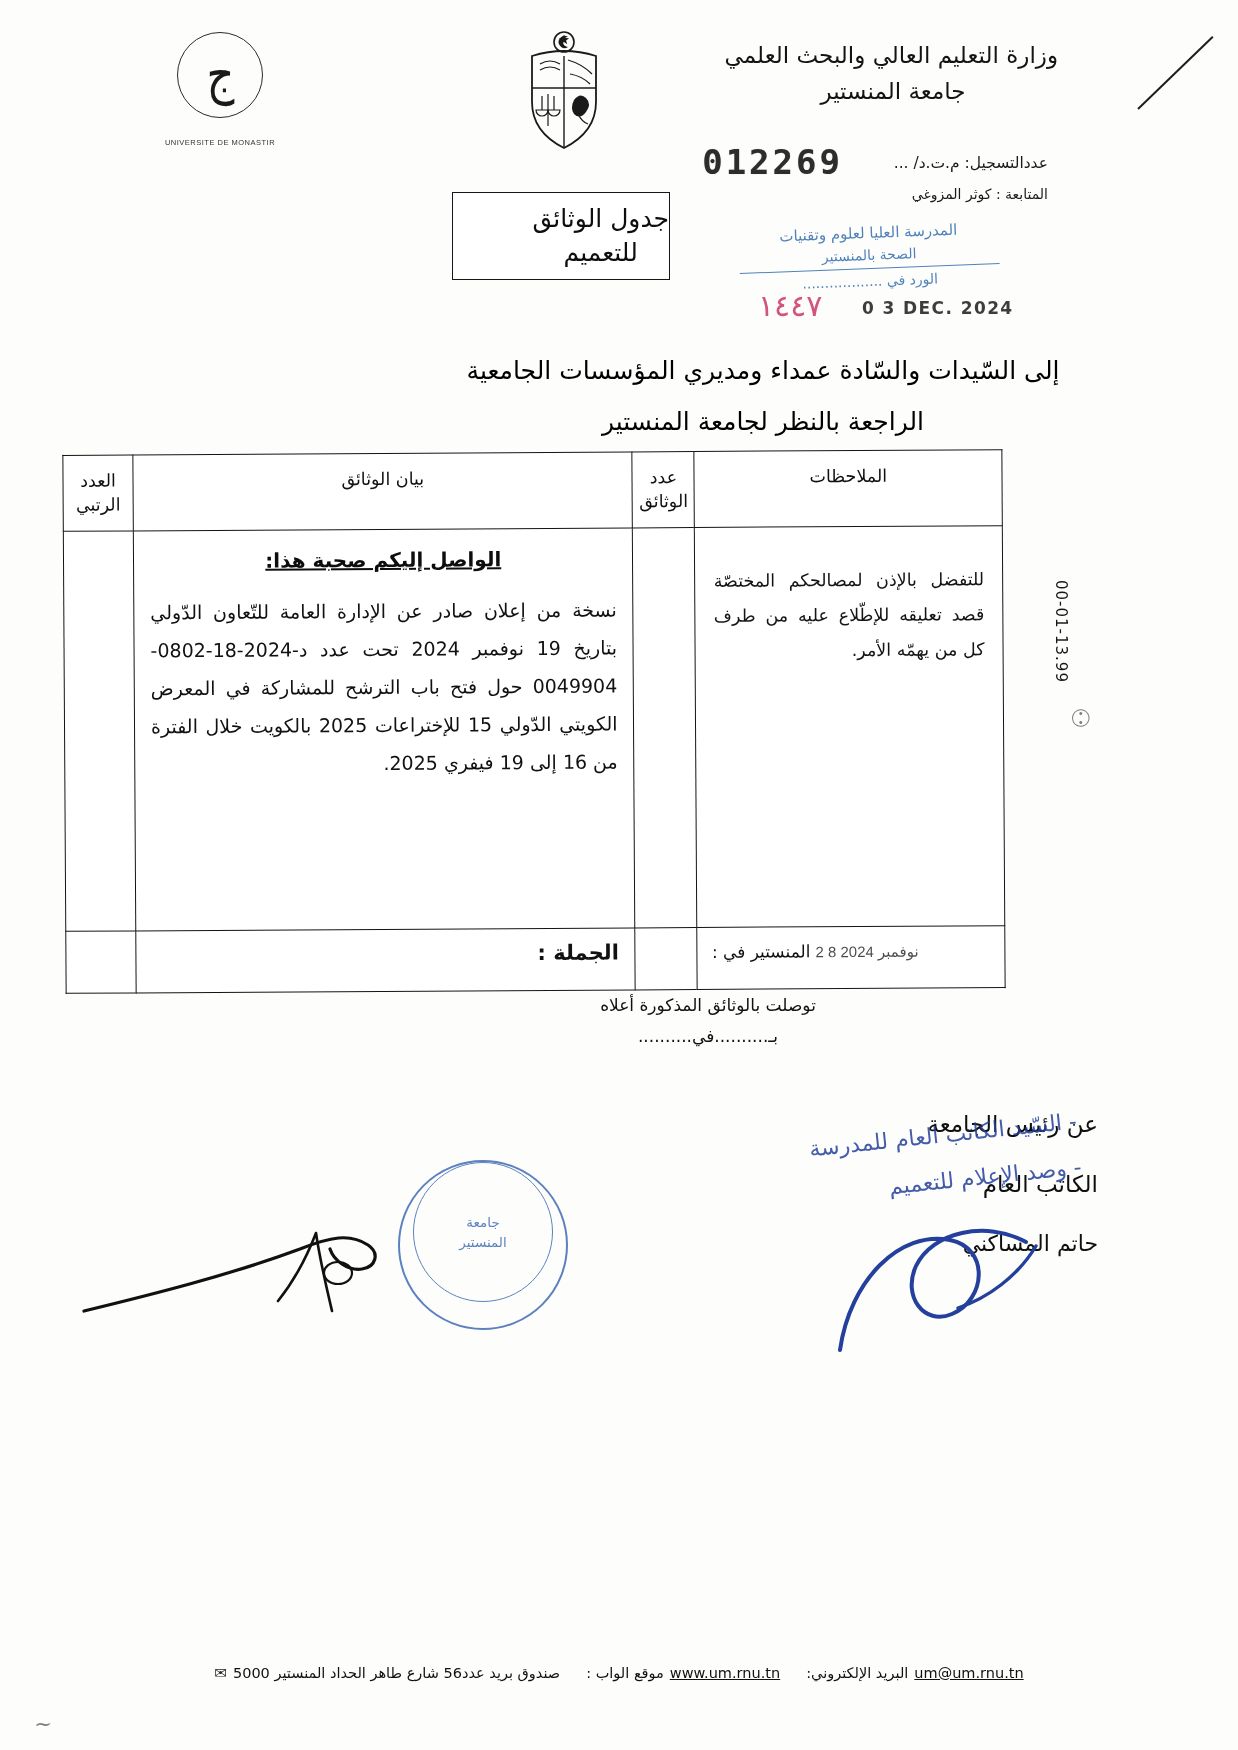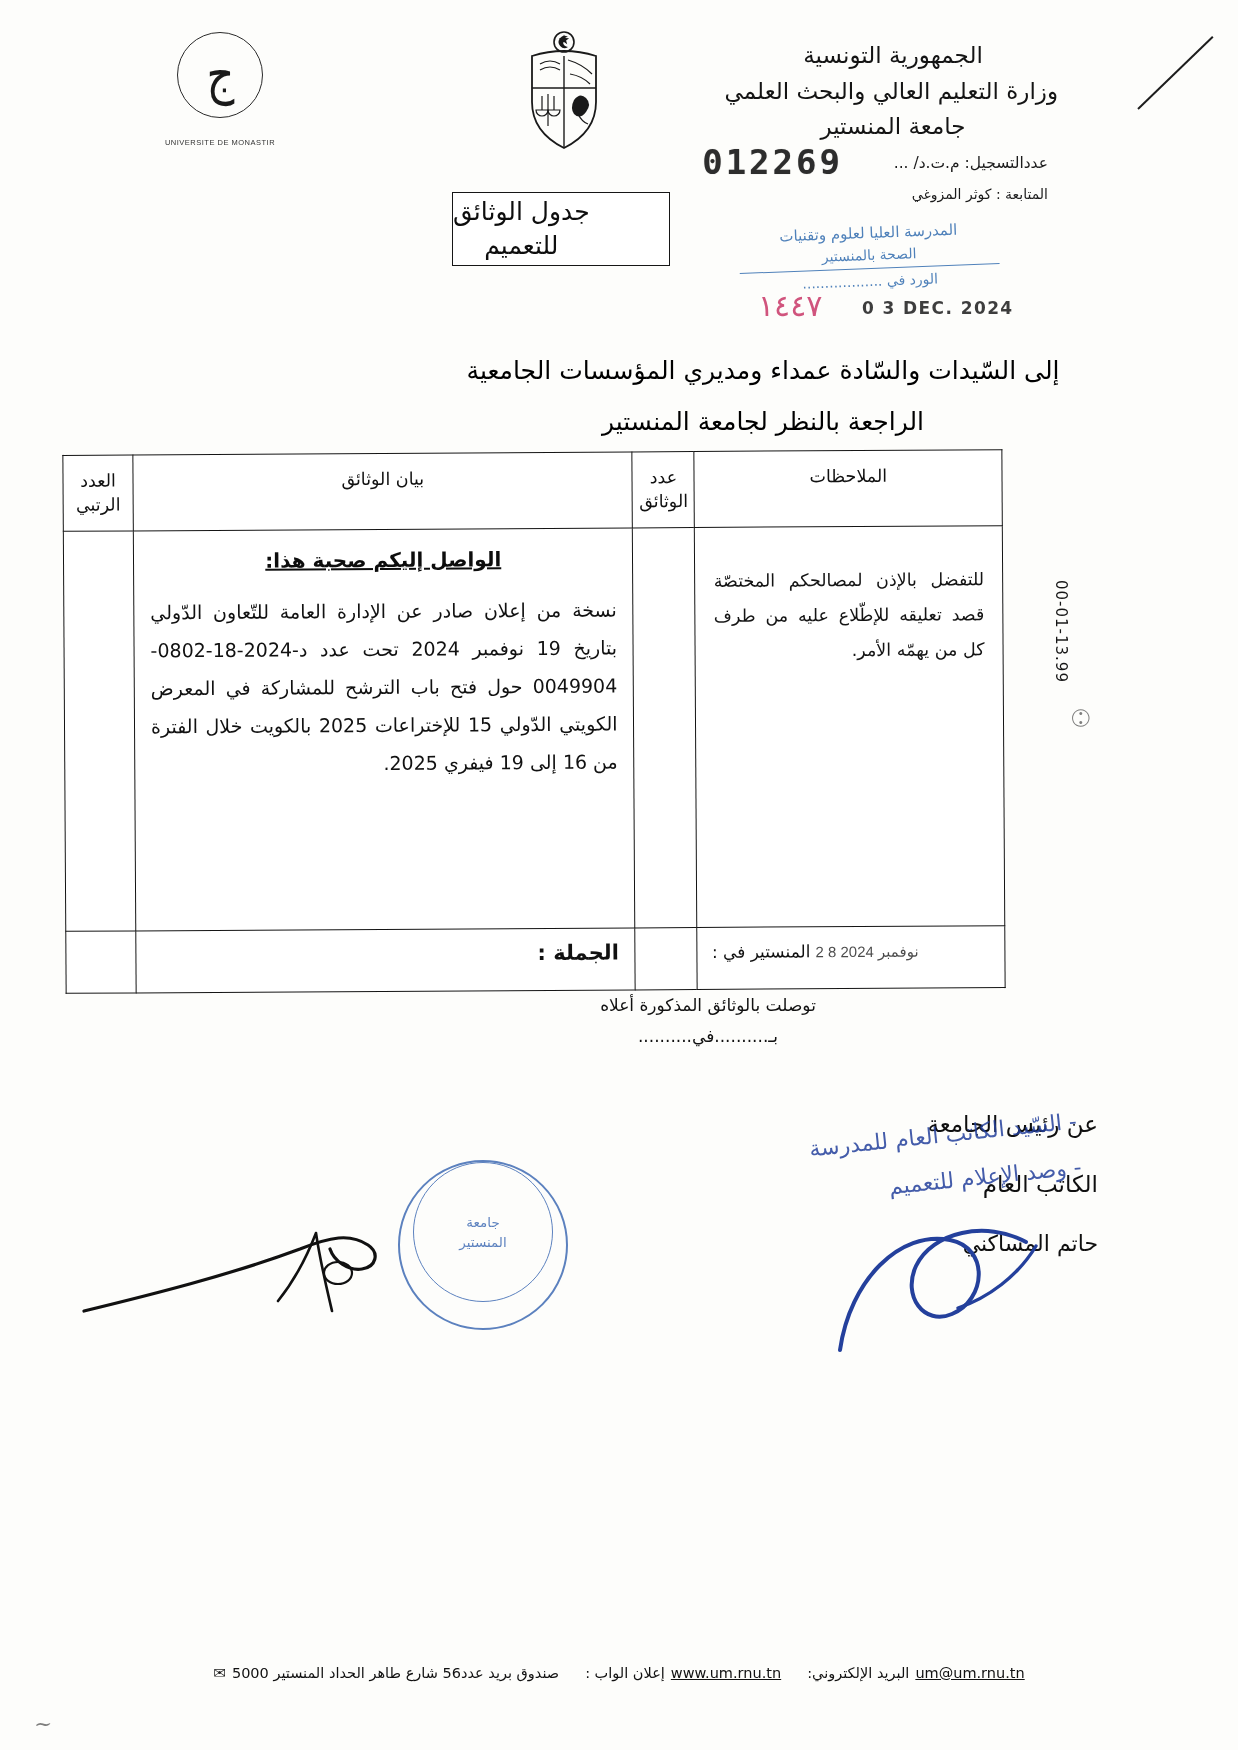--- a/index.html
+++ b/index.html
@@ -61,23 +61,23 @@
   .corner-slash {
     position:absolute; right:22px; top:24px; width:82px; height:78px;
   }
   .corner-slash:after {
     content:""; position:absolute; left:4px; top:70px; width:104px; height:2px;
     background:#1d1d1d; transform: rotate(-44deg); transform-origin: left center;
   }
 
   
   .title-box {
-    position:absolute; left:452px; top:192px; width:218px; height:74px;
+    position:absolute; left:452px; top:192px; width:218px; height:88px;
     border:1.6px solid #161616; background:#fff;
-    display:flex; align-items:center; justify-content:flex-end; text-align:center;
+    display:flex; align-items:center; justify-content:flex-start; text-align:center;
   }
   .title-box span {
     font-family:"DejaVu Sans", serif;
     font-size:25px; line-height:1.35; color:#0e0e0e;
   }
 
   
   .recv-stamp {
     position:absolute; left:740px; top:222px; width:260px; height:110px;
     color:#1f5fa8; transform: rotate(-2.2deg); opacity:.78;
@@ -238,21 +238,20 @@
         <path d="M52 30 q14 4 24 14 M54 44 q12 2 20 10" fill="none" stroke="#1a1a1a" stroke-width="1.2"></path>
         <path d="M26 66 l0 14 M20 80 l12 0 M20 80 a6 6 0 0 0 12 0z" fill="none" stroke="#1a1a1a" stroke-width="1.2"></path>
         <path d="M38 66 l0 14 M32 80 l12 0 M32 80 a6 6 0 0 0 12 0z" fill="none" stroke="#1a1a1a" stroke-width="1.2"></path>
         <line x1="32" y1="64" x2="32" y2="96" stroke="#1a1a1a" stroke-width="1.2"></line>
         <path d="M58 70 q6 -8 12 -2 q6 6 0 14 q-6 8 -12 2 q-4 -6 0 -14z" fill="#1a1a1a"></path>
         <path d="M62 84 q4 8 10 10" fill="none" stroke="#1a1a1a" stroke-width="1.3"></path>
       </svg>
     </div>
 
     <div class="ministry">
-      <div>الجمهورية التونسية</div>
       <div>وزارة التعليم العالي والبحث العلمي</div>
       <div>جامعة المنستير</div>
     </div>
 
     <div class="reg-line">عددالتسجيل: م.ت.د/ ...</div>
     <div class="stamp-num">012269</div>
     <div class="follow-line">المتابعة : كوثر المزوغي</div>
 
     <div class="corner-slash"></div>
   </div>
@@ -356,21 +355,21 @@
   </div>
 
   <div class="footer">
     <div class="row">
       <div class="seg">
         <span class="link">um@um.rnu.tn</span>
         <span>البريد الإلكتروني:</span>
       </div>
       <div class="seg">
         <span class="link">www.um.rnu.tn</span>
-        <span>إعلان الواب :</span>
+        <span>موقع الواب :</span>
       </div>
       <div class="seg">
         <span>صندوق بريد عدد56 شارع طاهر الحداد المنستير 5000</span>
         <span class="icon">✉</span>
       </div>
     </div>
   </div>
   <div class="foot-mark">~</div>
 
 </div>

